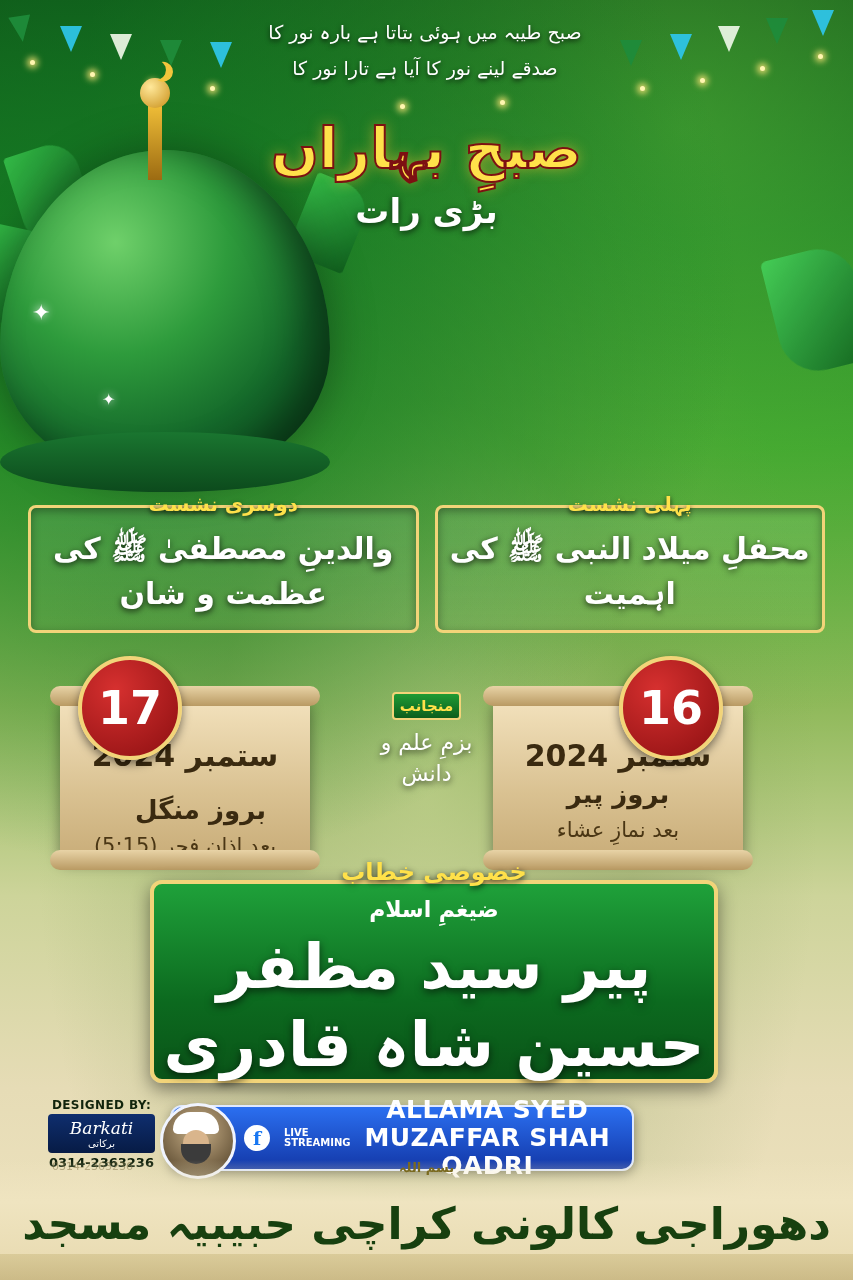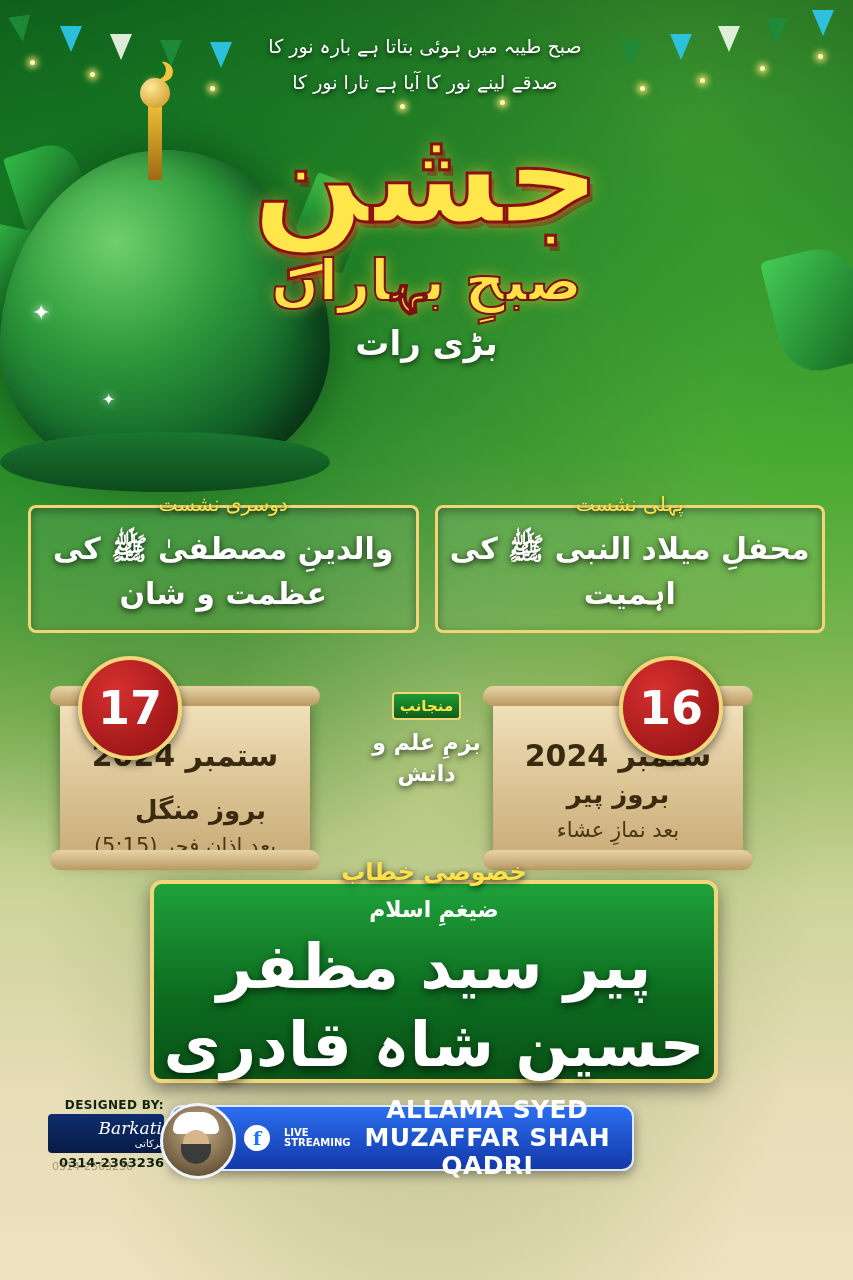--- a/index.html
+++ b/index.html
@@ -40,21 +40,21 @@
   .spire-ball{position:absolute;left:170px;top:18px;width:30px;height:30px;border-radius:50%;background:radial-gradient(circle at 35% 30%,#ffe89a,#c98f18);}
   .crescent{position:absolute;left:176px;top:0px;width:20px;height:20px;border-radius:50%;box-shadow:6px 4px 0 0 #f3c53c;transform:rotate(-20deg);}
   .banner-flag{position:absolute;width:70px;height:96px;background:linear-gradient(135deg,#36c04a,#0f5e1d);border-radius:4px 30px 4px 30px;opacity:.9;filter:blur(.3px);}
   .bf1{left:46px;top:86px;transform:rotate(-18deg);}
   .bf2{left:8px;top:168px;transform:rotate(12deg);}
   .bf3{left:330px;top:120px;transform:rotate(22deg);width:60px;height:86px;}
   .bf4{right:-10px;top:250px;position:absolute;transform:rotate(-14deg);width:90px;height:120px;background:linear-gradient(135deg,#46d25a,#0f5e1d);border-radius:6px 40px 6px 40px;}
   .sparkle{position:absolute;color:#fff;font-size:22px;text-shadow:0 0 10px #fff;}
   
   .couplet{
-    position:absolute;top:28px;left:240px;width:370px;text-align:center;color:#ffffff;
+    position:absolute;top:14px;left:240px;width:370px;text-align:center;color:#ffffff;
     font-size:19px;line-height:1.9;direction:rtl;
     text-shadow:0 2px 5px rgba(0,0,0,.75);
     font-family:"DejaVu Sans", sans-serif;
   }
   
   .title-block{position:absolute;top:110px;left:0;width:853px;text-align:center;direction:rtl;}
   .title-main{
     font-size:132px;line-height:1.0;font-weight:bold;color:#ffe64a;
     -webkit-text-stroke:3px #8d0f12;
     text-shadow:0 0 18px rgba(255,210,60,.65), 4px 6px 0 rgba(120,12,14,.55);
@@ -72,21 +72,21 @@
   
   .sessions{position:absolute;top:505px;left:28px;width:797px;display:flex;flex-direction:row-reverse;justify-content:space-between;gap:16px;}
   .session{
     position:relative;flex:1;border:3px solid #f2d479;border-radius:8px;
     background:linear-gradient(180deg, rgba(255,255,255,.10), rgba(255,255,255,.02));
     padding:18px 10px 14px;text-align:center;direction:rtl;
     box-shadow:0 3px 10px rgba(0,0,0,.35) inset;
   }
   .session-tag{
     position:absolute;top:-16px;right:50%;transform:translateX(50%);
-    color:#ffe14a;font-size:20px;font-weight:normal;text-shadow:0 2px 5px rgba(0,0,0,.8);
+    color:#ffe14a;font-size:20px;font-weight:bold;text-shadow:0 2px 5px rgba(0,0,0,.8);
     background:transparent;padding:0 8px;white-space:nowrap;
   }
   .session-title{color:#ffffff;font-size:30px;font-weight:bold;line-height:1.5;text-shadow:0 2px 6px rgba(0,0,0,.75);}
   
   .dates{position:absolute;top:640px;left:0;width:853px;height:250px;}
   .scroll{
     position:absolute;width:250px;height:160px;top:58px;
     background:linear-gradient(180deg,#f3e2bd,#d9c191 60%,#c9ad79);
     border-radius:6px;
     box-shadow:0 6px 14px rgba(0,0,0,.4);
@@ -108,33 +108,33 @@
   .badge-left{left:18px;}
   .scroll-date{margin-top:38px;font-size:30px;font-weight:bold;color:#3a2a10;line-height:1.35;}
   .scroll-time{font-size:21px;color:#4a3614;margin-top:6px;}
   .mid-tag{
     position:absolute;left:50%;transform:translateX(-50%);top:52px;width:130px;text-align:center;direction:rtl;
   }
   .mid-tag .ribbon{
     background:linear-gradient(180deg,#1f9b34,#0c5e1c);color:#ffe14a;border:2px solid #f2d479;
     font-size:15px;font-weight:bold;padding:3px 6px;border-radius:4px;display:inline-block;
   }
-  .mid-tag .mid-text{margin-top:8px;color:#ffffff;font-size:22px;font-weight:bold;line-height:1.4;text-shadow:0 2px 6px rgba(0,0,0,.7);}
+  .mid-tag .mid-text{margin-top:8px;color:#ffffff;font-size:22px;font-weight:normal;line-height:1.4;text-shadow:0 2px 6px rgba(0,0,0,.7);}
   
   .speaker-box{
     position:absolute;top:880px;left:150px;width:560px;height:195px;direction:rtl;text-align:center;
     background:linear-gradient(180deg,#1fa13a,#0c6a1f 60%,#0a5418);
     border:4px solid #f2d479;border-radius:12px;box-shadow:0 6px 18px rgba(0,0,0,.45);
   }
   .sp-head{margin-top:-26px;color:#ffe14a;font-size:24px;font-weight:bold;text-shadow:0 2px 6px rgba(0,0,0,.8);}
   .sp-sub{margin-top:11px;color:#ffffff;font-size:22px;font-weight:bold;}
   .sp-name{margin-top:6px;color:#ffffff;font-size:62px;font-weight:bold;line-height:1.25;text-shadow:0 3px 8px rgba(0,0,0,.6);}
   
   .designer{
-    position:absolute;left:48px;top:1098px;width:116px;text-align:right;direction:ltr;
+    position:absolute;left:48px;top:1098px;width:107px;text-align:center;direction:ltr;
   }
   .designer .dtitle{font-size:12px;font-weight:bold;color:#11240c;letter-spacing:.4px;}
   .designer .dbox{margin-top:2px;background:linear-gradient(180deg,#0f2e6e,#071b45);border-radius:4px;padding:4px 2px;}
   .designer .dname{color:#ffffff;font-size:17px;font-style:italic;font-family:"DejaVu Serif",serif;}
   .designer .durdu{color:#ffffff;font-size:10px;}
   .designer .dphone{margin-top:2px;font-size:13px;font-weight:bold;color:#0d1f0a;}
   
   .livebar{
     position:absolute;left:170px;top:1105px;width:460px;height:62px;
     background:linear-gradient(180deg,#2b6ff0,#1338a8);border-radius:12px;border:2px solid #dfe9ff;
@@ -199,21 +199,20 @@
     <div class="spire-ball"></div>
     <div class="crescent"></div>
     <div class="sparkle" style="left:62px;top:240px;">✦</div>
     <div class="sparkle" style="left:132px;top:330px;font-size:16px;">✦</div>
   </div>
   <div class="banner-flag bf4"></div>
 
   <div class="couplet">صبح طیبہ میں ہوئی بتاتا ہے بارہ نور کا<br>صدقے لینے نور کا آیا ہے تارا نور کا</div>
 
   <div class="title-block">
-    <div class="title-main">جشنِ</div>
     <div class="title-sub">صبحِ بہاراں</div>
     <div class="title-night">بڑی رات</div>
   </div>
 
   <div class="sessions">
     <div class="session">
       <div class="session-tag">پہلی نشست</div>
       <div class="session-title">محفلِ میلاد النبی ﷺ کی اہمیت</div>
     </div>
     <div class="session">
@@ -269,14 +268,22 @@
     <div class="live-label">
       <div>LIVE</div>
       <div>STREAMING</div>
     </div>
     <div class="live-names">
       <div>ALLAMA SYED</div>
       <div>MUZAFFAR SHAH QADRI</div>
     </div>
   </div>
 
+  <div class="footer">
+    <div class="foot-logo">بسم اللہ</div>
+    <div class="foot-name">
+      <span>دھوراجی کالونی کراچی</span>
+      <span>حبیبیہ مسجد</span>
+    </div>
+    <div class="grass"></div>
+  </div>
 
 </div>
 
 </body></html>

